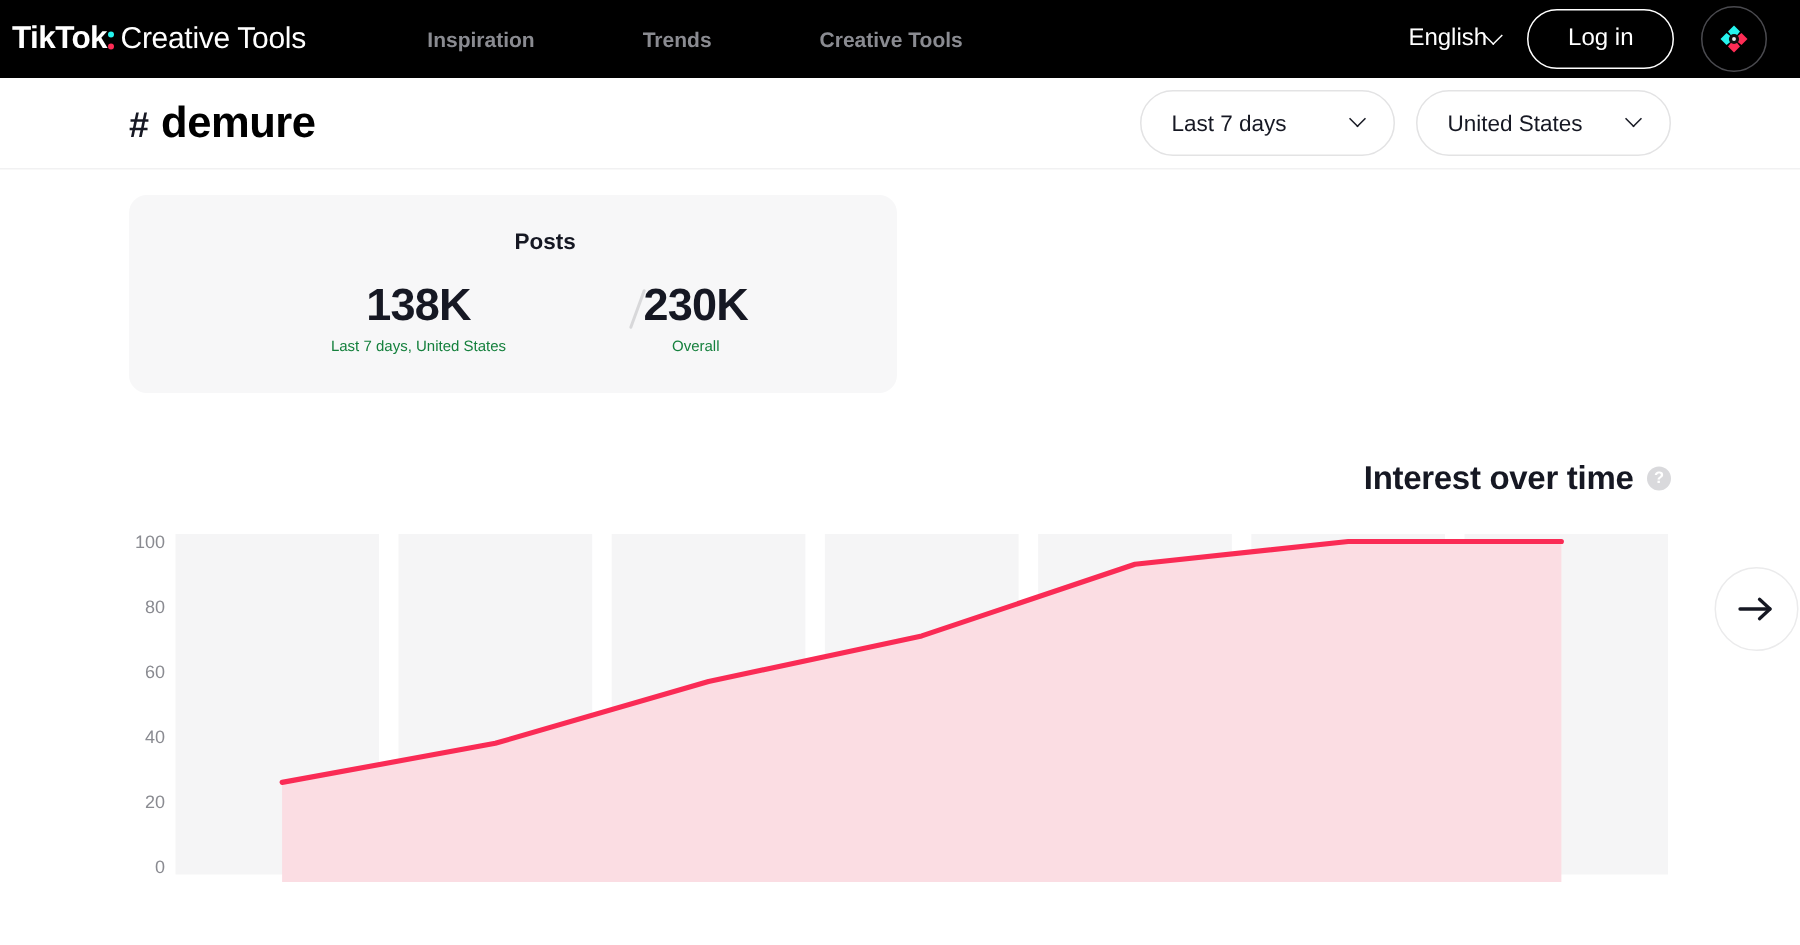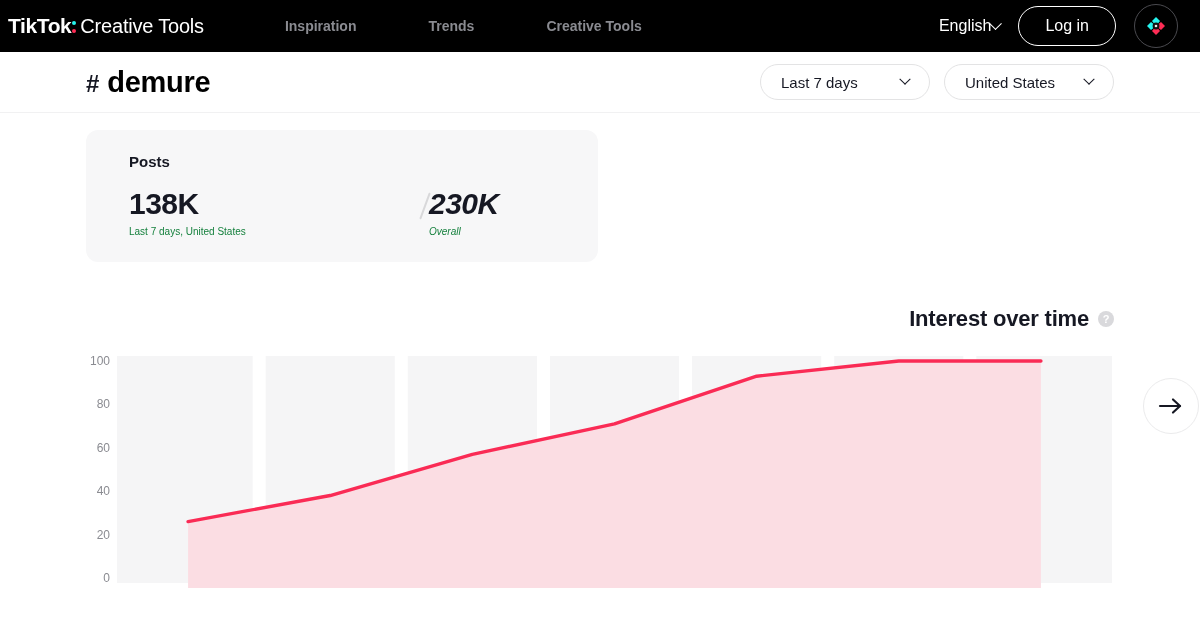--- a/index.html
+++ b/index.html
@@ -127,21 +127,21 @@
   .hash-sym { font-size: 24px; font-weight: bold; color: #161823; }
   .hash-name { font-size: 29px; font-weight: bold; color: #000000; letter-spacing: -0.3px; }
   .filters {
     margin-left: auto;
     display: flex;
     gap: 14px;
   }
   .filter {
     border: 1px solid #e3e3e4;
     border-radius: 25px;
-    height: 36px;
+    height: 44px;
     min-width: 170px;
     display: flex;
     align-items: center;
     justify-content: space-between;
     padding: 0 20px;
     font-size: 15px;
     color: #161823;
     background: #fff;
     cursor: pointer;
     white-space: nowrap;
@@ -150,30 +150,31 @@
   .filter .chev { color: #161823; width: 8px; height: 8px; border-width: 1.6px; }
 
   
   .main { background: #ffffff; padding: 0 86px; position: relative; }
   .stat-card {
     margin-top: 17px;
     width: 512px;
     background: #f7f7f8;
     border-radius: 12px;
     padding: 23px 0 25px 43px;
+    text-align: center;
   }
   .stat-title { font-size: 15px; font-weight: bold; color: #161823; }
   .stat-row {
     margin-top: 18px;
     display: flex;
     align-items: flex-start;
     position: relative;
   }
   .stat-block { width: 300px; }
-  .stat-block.second { width: auto; font-style: italic; }
+  .stat-block.second { width: auto; }
   .stat-value { font-size: 30px; font-weight: bold; color: #161823; letter-spacing: -0.5px; line-height: 1.08; }
   .stat-label { font-size: 10px; color: #15803d; margin-top: 6px; }
   .stat-slash {
     position: absolute;
     left: 295px;
     top: 4px;
     width: 2px;
     height: 28px;
     background: #d8d8da;
     transform: rotate(20deg);

